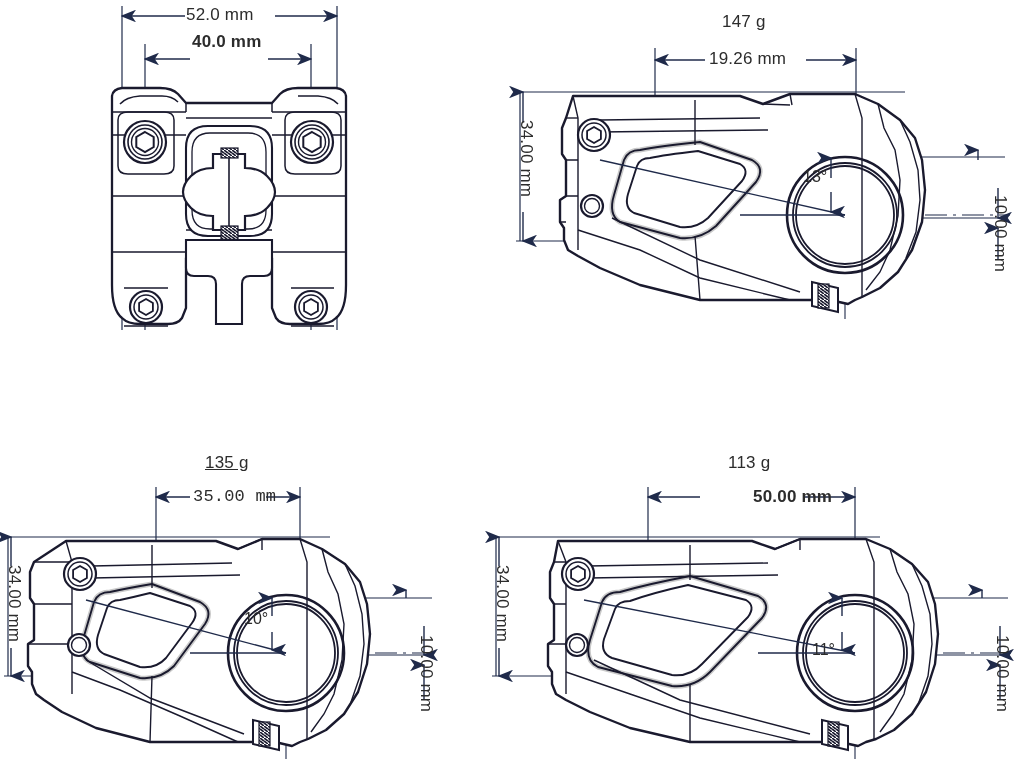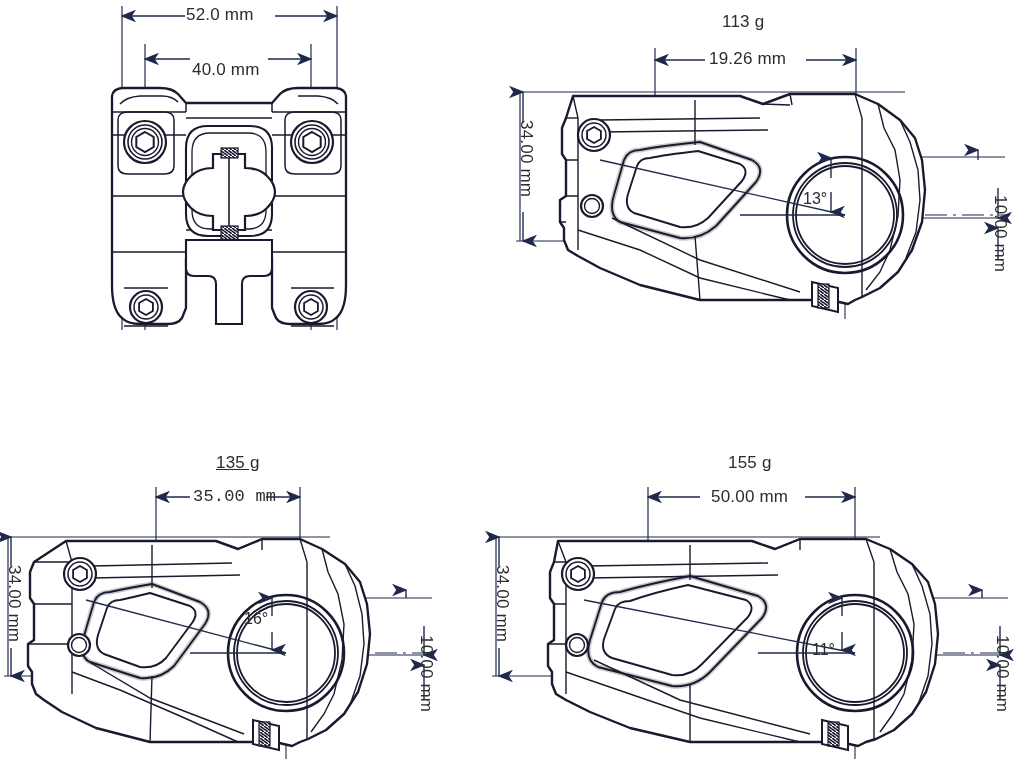--- a/index.html
+++ b/index.html
@@ -446,34 +446,34 @@
         <line x1="758" y1="653" x2="855" y2="653"></line>
       </g>
       <g stroke="#1f2a4a" stroke-width="1.4" fill="none">
         <line x1="842" y1="598" x2="842" y2="616" marker-start="url(#arrU)"></line>
         <line x1="842" y1="632" x2="842" y2="650" marker-end="url(#arrD)"></line>
       </g>
     </g>
   </svg>
 
   <div class="dimtext" style="left:186px; top:5px;">52.0 mm</div>
-  <div class="dimtext" style="left:192px; top:60px;">40.0 mm</div>
-
-  <div class="dimtext" style="left:722px; top:12px;">113 g</div>
+  <div class="dimtext" style="left:192px; top:32px;font-weight:bold;">40.0 mm</div>
+
+  <div class="dimtext" style="left:722px; top:12px;">147 g</div>
   <div class="dimtext" style="left:709px; top:49px;">19.26 mm</div>
   <div class="dimtext vert" style="left:536px; top:120px;">34.00 mm</div>
   <div class="dimtext vert" style="left:1010px; top:195px;">10.00 mm</div>
-  <div class="angletext" style="left:803px; top:190px;">13°</div>
-
-  <div class="dimtext" style="left:216px; top:453px;text-decoration:underline;">135 g</div>
+  <div class="angletext" style="left:803px; top:168px;">13°</div>
+
+  <div class="dimtext" style="left:205px; top:453px;text-decoration:underline;">135 g</div>
   <div class="dimtext" style="left:193px; top:487px;font-family:Liberation Mono, monospace;">35.00 mm</div>
 
   <div class="dimtext vert" style="left:24px; top:565px;">34.00 mm</div>
   <div class="dimtext vert" style="left:436px; top:635px;">10.00 mm</div>
-  <div class="angletext" style="left:244px; top:610px;">16°</div>
-
-  <div class="dimtext" style="left:728px; top:453px;">155 g</div>
-  <div class="dimtext" style="left:711px; top:487px;">50.00 mm</div>
+  <div class="angletext" style="left:244px; top:610px;">10°</div>
+
+  <div class="dimtext" style="left:728px; top:453px;">113 g</div>
+  <div class="dimtext" style="left:753px; top:487px;font-weight:bold;">50.00 mm</div>
   <div class="dimtext vert" style="left:512px; top:565px;">34.00 mm</div>
   <div class="dimtext vert" style="left:1012px; top:635px;">10.00 mm</div>
   <div class="angletext" style="left:812px; top:641px;">11°</div>
 
 </div>
 
 </body></html>

